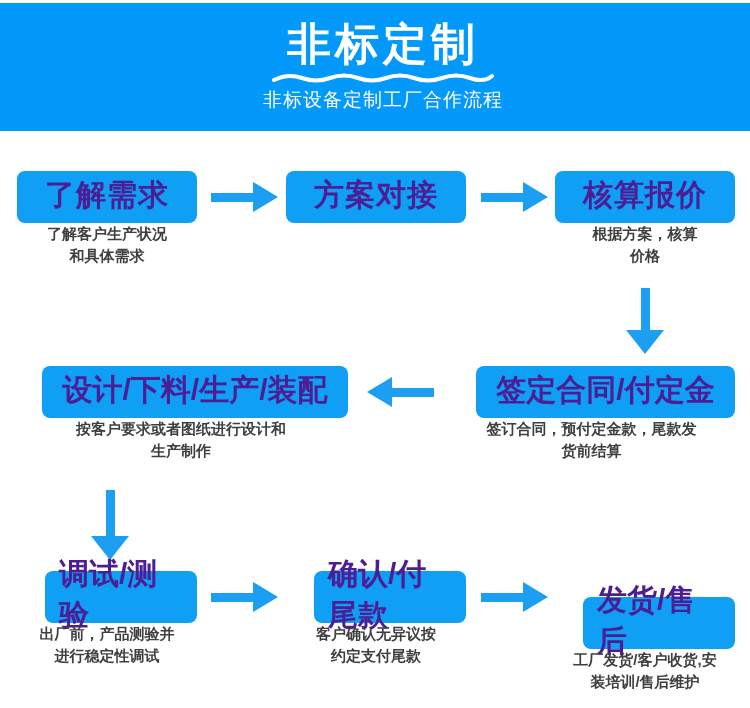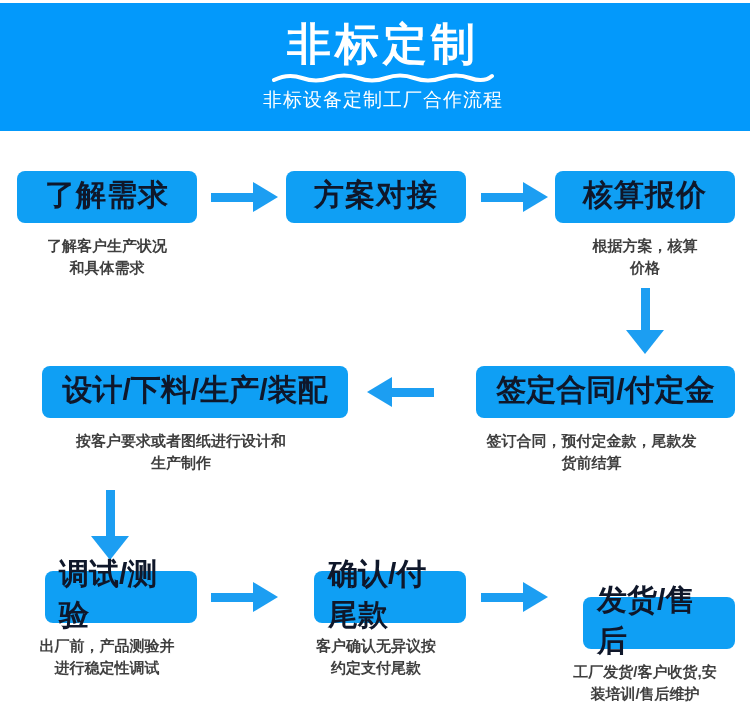--- a/index.html
+++ b/index.html
@@ -59,37 +59,36 @@
     margin-top: 4px;
   }
 
   
   .node {
     position: absolute;
   }
   .pill {
     background: #0f9ff4;
     border-radius: 8px;
-    color: #0f172a;
+    color: #4c1d95;
     font-size: 30px;
     font-weight: 700;
     letter-spacing: 1px;
     display: flex;
     align-items: center;
     justify-content: center;
     height: 52px;
     box-sizing: border-box;
     padding: 0 14px 4px 14px;
   }
   .pill.slash {
     letter-spacing: 0px;
     margin-left: 28px;
   }
   .caption {
-    margin-top: 12px;
     font-size: 15px;
     line-height: 22px;
     font-weight: 700;
     color: #3f3f3f;
     text-align: center;
     white-space: pre-line;
   }
 
   
   .arrow-right, .arrow-left {

